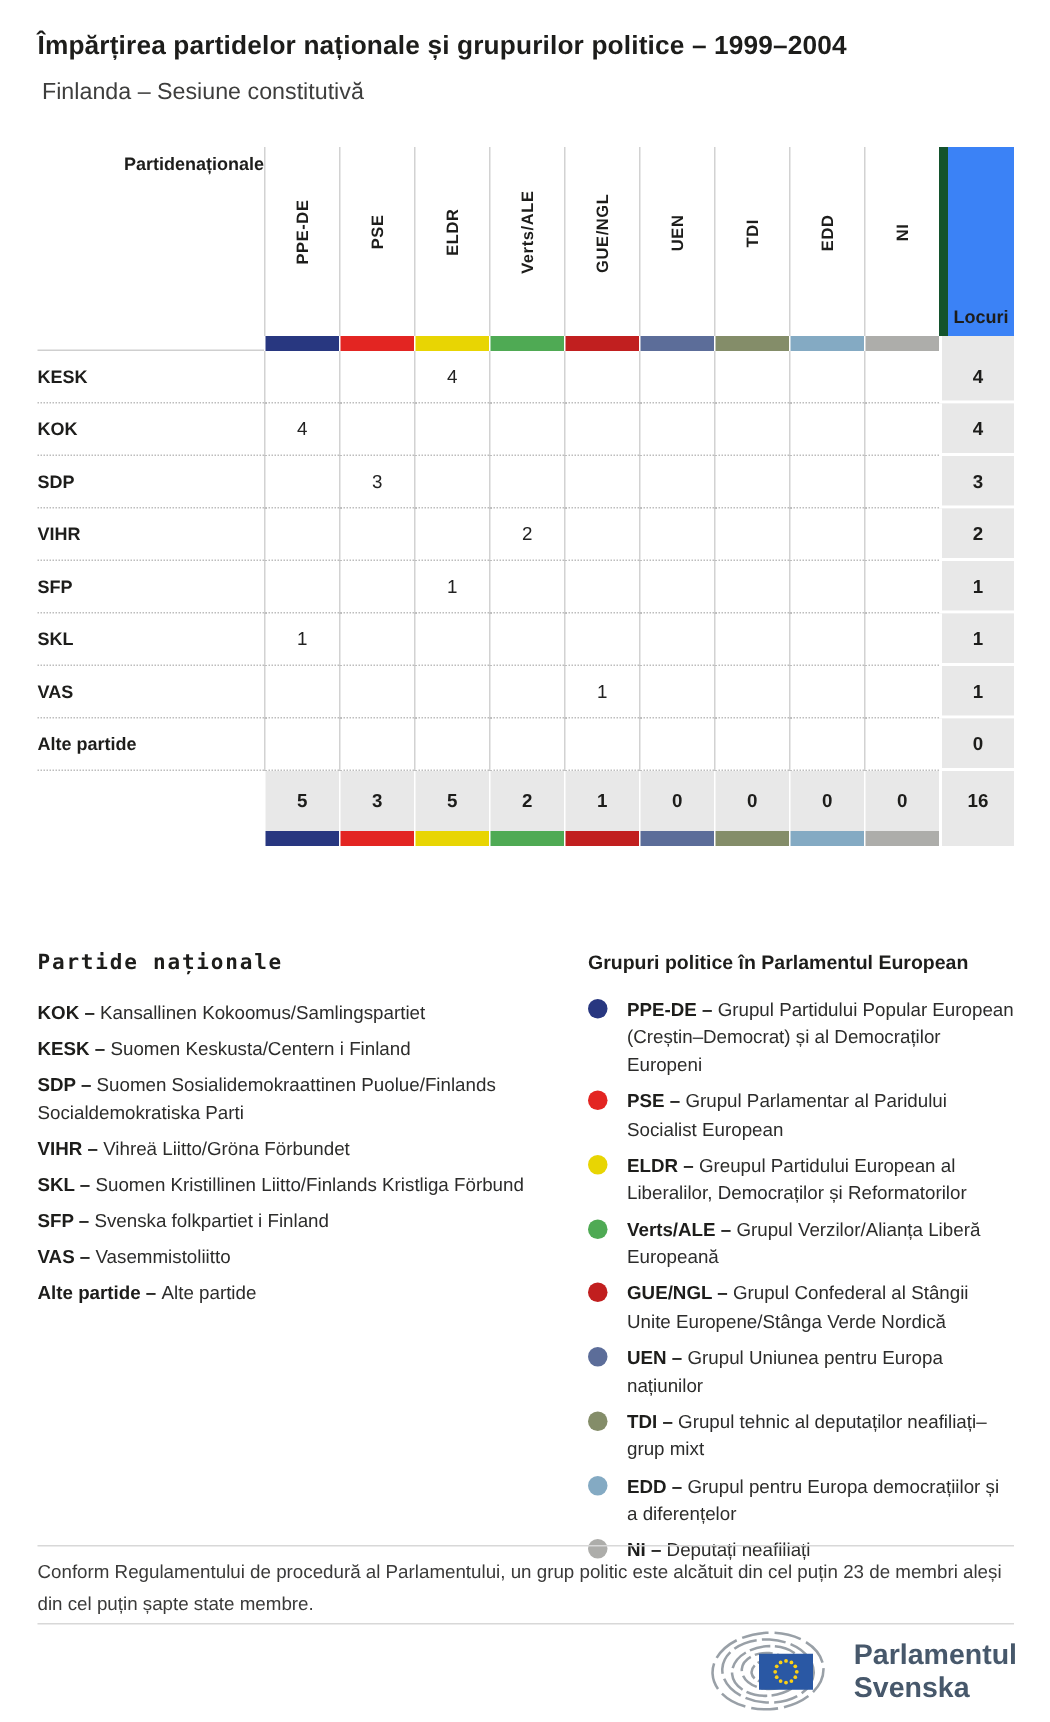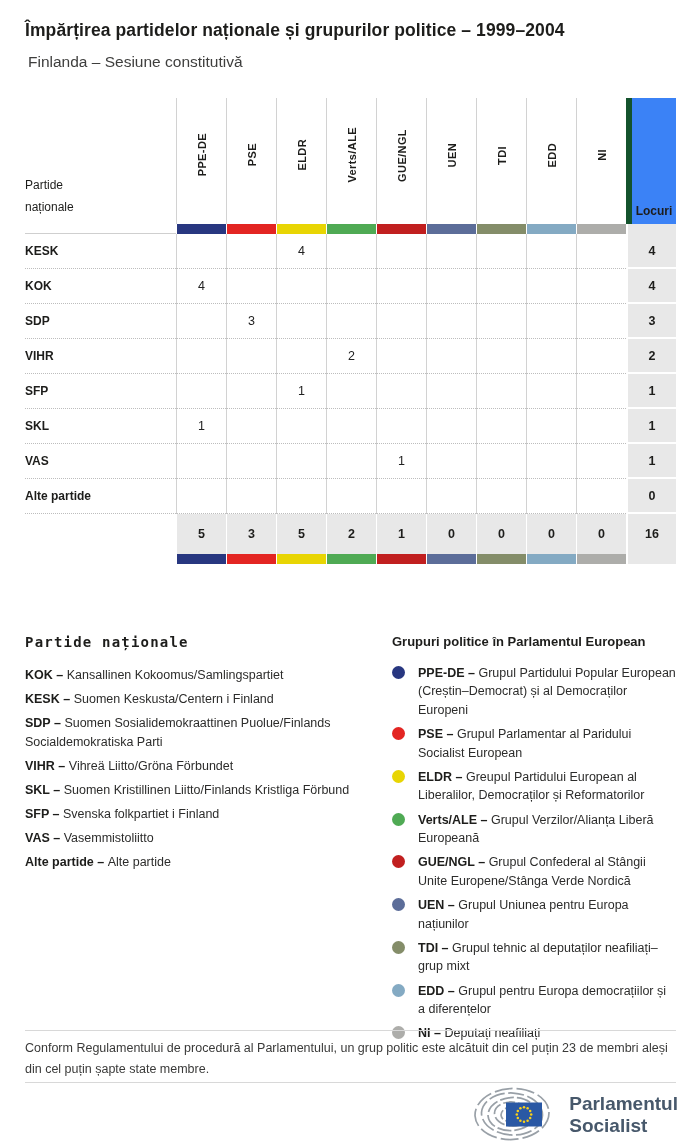--- a/index.html
+++ b/index.html
@@ -7,22 +7,22 @@
     font-family:"Liberation Sans", sans-serif; color:#1d1d1b; }
   .content { position:relative; width:700px; height:1148px; padding:20px 24px 0 25px; }
 
   .title { font-size:17.5px; font-weight:700; letter-spacing:0.1px; color:#1d1d1b; }
   .subtitle { font-size:15.5px; font-weight:400; color:#3e3e3d; margin:12px 0 5px 3px; }
 
   
   .ptable { margin-top:27px; width:651px; }
   .trow { display:flex; }
   .thead { height:126px; }
-  .label-head { width:151px; display:flex; flex-direction:column; justify-content:flex-end;
-    padding-bottom:6px; font-weight:400; font-size:12px; line-height:22px; }
+  .label-head { width:151px; display:flex; flex-direction:row; justify-content:flex-end;
+    padding-bottom:6px; font-weight:700; font-size:12px; line-height:22px; }
   .col-head { width:50px; border-left:1px solid #d2d2d2; display:flex;
     align-items:center; justify-content:center; padding-bottom:12px; }
   .col-head span { writing-mode:vertical-rl; transform:rotate(180deg);
     font-weight:700; font-size:11px; letter-spacing:0.4px; white-space:nowrap; }
   .locuri-head { width:50px; background:#3b82f6; border-left:6px solid #14532d;
     display:flex; align-items:flex-end; justify-content:center; padding-bottom:6px;
     font-weight:700; font-size:12px; }
 
   .bar-row { height:10px; }
   .bar-spacer { width:151px; }
@@ -341,17 +341,17 @@
         <circle cx="54" cy="35.7" r="1.25"></circle>
           <circle cx="50.4" cy="34.7" r="1.25"></circle>
         <circle cx="47.8" cy="32.1" r="1.25"></circle>
           <circle cx="46.8" cy="28.5" r="1.25"></circle>
         <circle cx="47.8" cy="24.9" r="1.25"></circle>
           <circle cx="50.4" cy="22.3" r="1.25"></circle>
       </g>
     </svg>
     <div class="logo-text">
       <div>Parlamentul</div>
-      <div>Socialist</div>
+      <div>Svenska</div>
     </div>
   </div>
 
 </div>
 
 </body></html>

